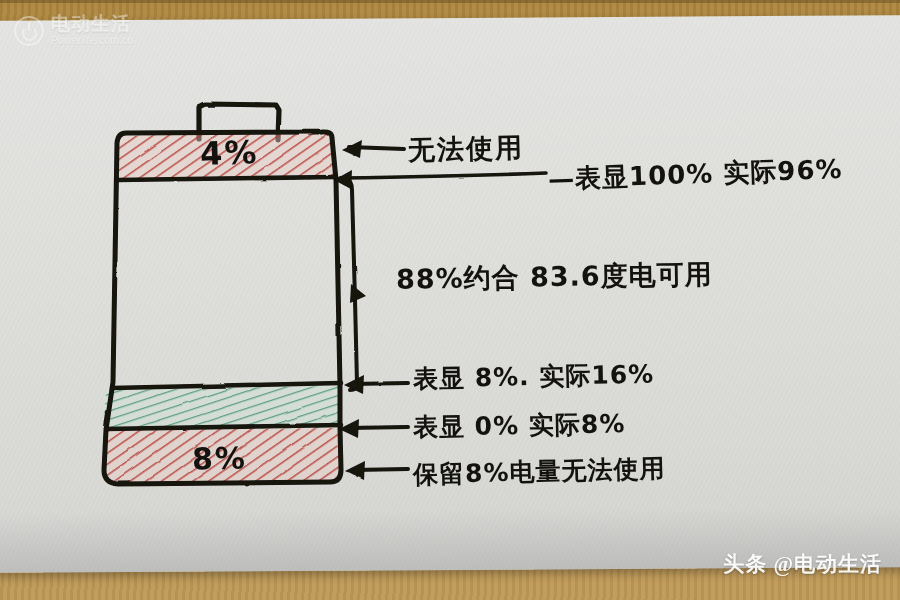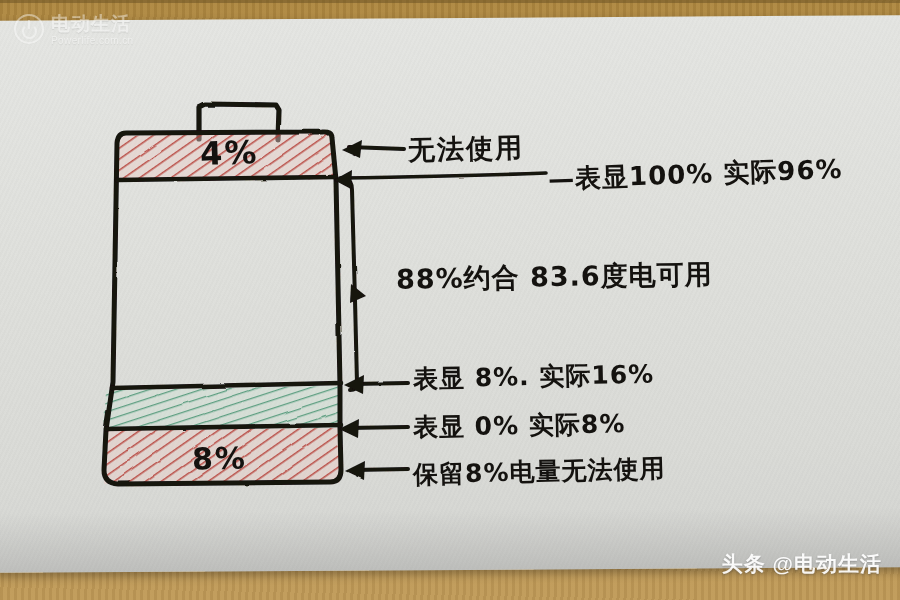--- a/index.html
+++ b/index.html
@@ -21,35 +21,35 @@
            linear-gradient(178deg,#e4e5e2 0%,#dedfdb 45%,#d9dad6 78%,#d2d3cf 100%);
          box-shadow:0 4px 10px rgba(0,0,0,.30);
          transform:rotate(-0.35deg);}
   .paper-bottom-shade{position:absolute;left:0;right:0;bottom:0;height:60px;
          background:linear-gradient(180deg,rgba(120,120,120,0) 0%,rgba(110,110,112,.22) 100%);}
 
   
   .draw{position:absolute;left:0;top:0;width:900px;height:600px;}
 
   
-  .wm-tl{position:absolute;left:14px;top:14px;display:flex;align-items:flex-start;gap:7px;
+  .wm-tl{position:absolute;left:14px;top:14px;display:flex;align-items:flex-end;gap:7px;
          opacity:.42;}
   .wm-ring{width:26px;height:26px;border:2.2px solid #ffffff;border-radius:50%;
            position:relative;box-shadow:0 0 1px rgba(0,0,0,.25);}
   .wm-ring:before{content:"";position:absolute;left:50%;top:4px;width:2.2px;height:9px;
            background:#fff;transform:translateX(-50%);}
   .wm-ring:after{content:"";position:absolute;left:5.5px;top:7.5px;width:11px;height:11px;
            border:2.2px solid #fff;border-top-color:transparent;border-radius:50%;}
   .wm-txt{display:flex;flex-direction:column;line-height:1;}
   .wm-cn{font-size:19px;font-weight:700;color:#fff;letter-spacing:1px;
          text-shadow:0 1px 1px rgba(90,90,90,.35);}
   .wm-en{font-size:10px;color:#fff;letter-spacing:.4px;margin-top:3px;
          text-shadow:0 1px 1px rgba(90,90,90,.3);}
   .wm-br{position:absolute;right:18px;bottom:22px;font-size:21px;font-weight:700;color:#fff;
-         letter-spacing:1px;opacity:.92;text-shadow:0 1px 2px rgba(80,80,80,.45);}
+         letter-spacing:1px;opacity:.92;text-shadow:0 1px 2px rgba(80,80,80,.45);font-family:Liberation Serif, serif;}
 
   
   .hand{position:absolute;color:#14120f;font-family:"DejaVu Sans",sans-serif;
         white-space:nowrap;font-weight:700;}
   .hw-top    {left:408px;top:131px;font-size:27px;letter-spacing:2px;transform:rotate(-1.5deg);}
   .hw-disp   {left:548px;top:157px;font-size:26px;letter-spacing:1px;transform:rotate(-2deg);}
   .hw-mid    {left:396px;top:259px;font-size:27px;letter-spacing:1px;transform:rotate(-1deg);}
   .hw-l8     {left:413px;top:360px;font-size:25px;letter-spacing:1px;transform:rotate(-1.2deg);}
   .hw-l0     {left:413px;top:409px;font-size:25px;letter-spacing:1px;transform:rotate(-1deg);}
   .hw-res    {left:413px;top:455px;font-size:25px;letter-spacing:1px;transform:rotate(-1.5deg);}

